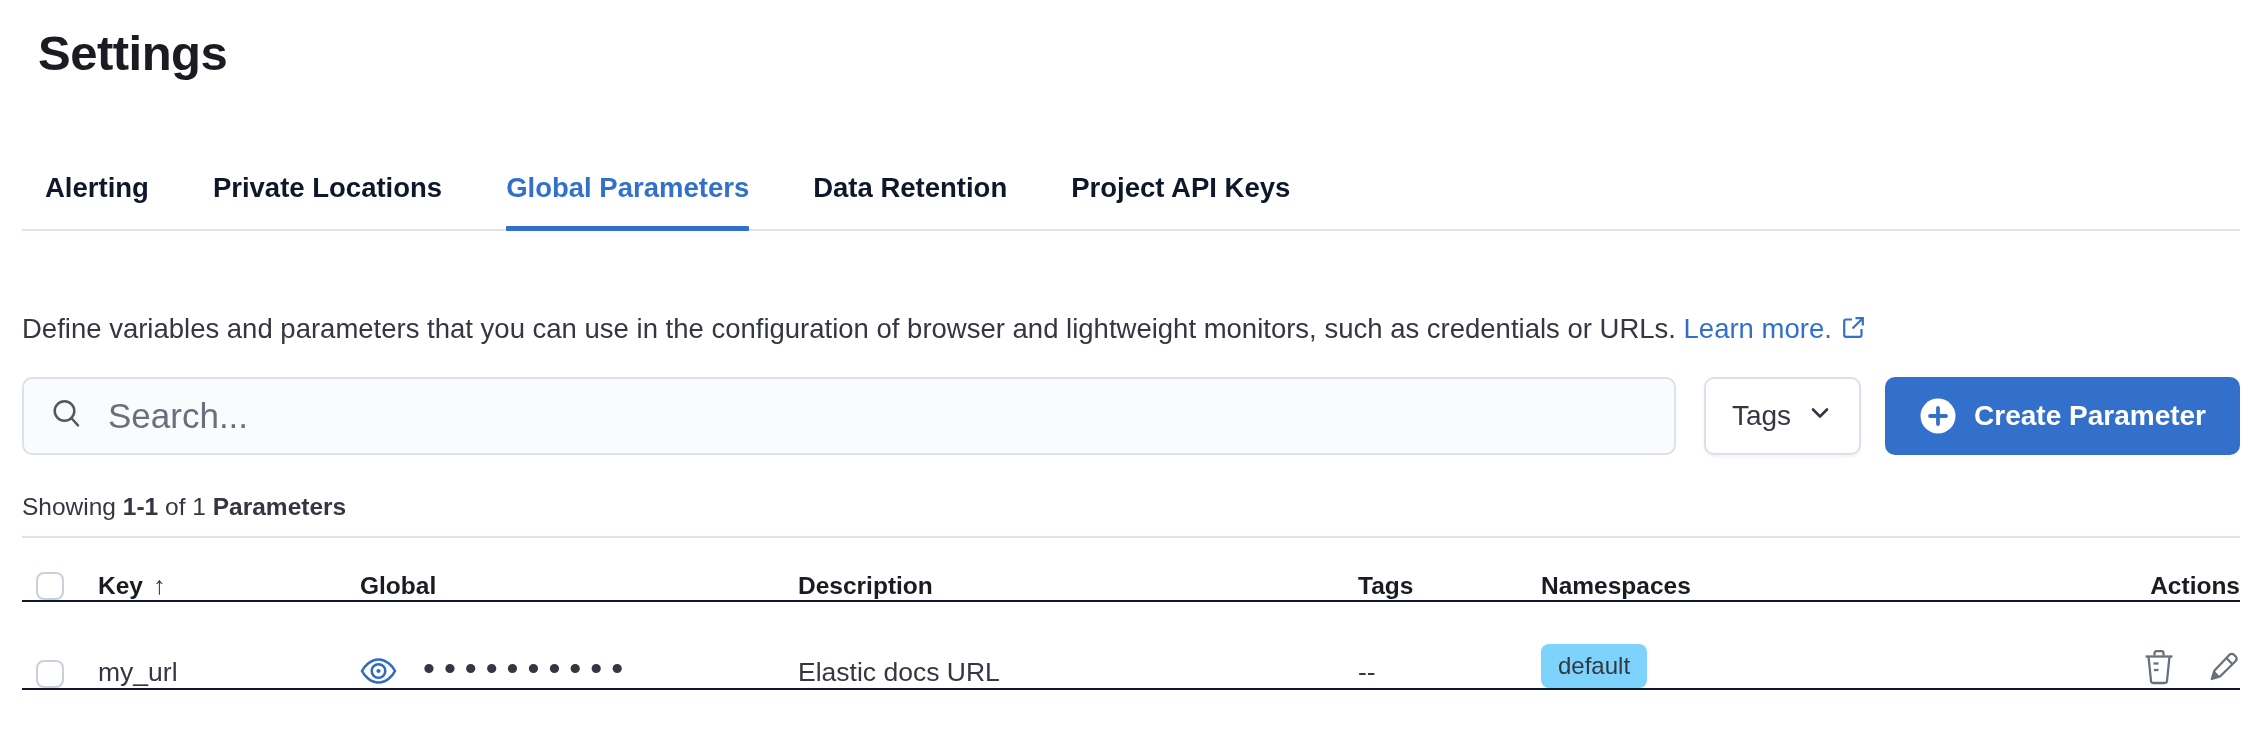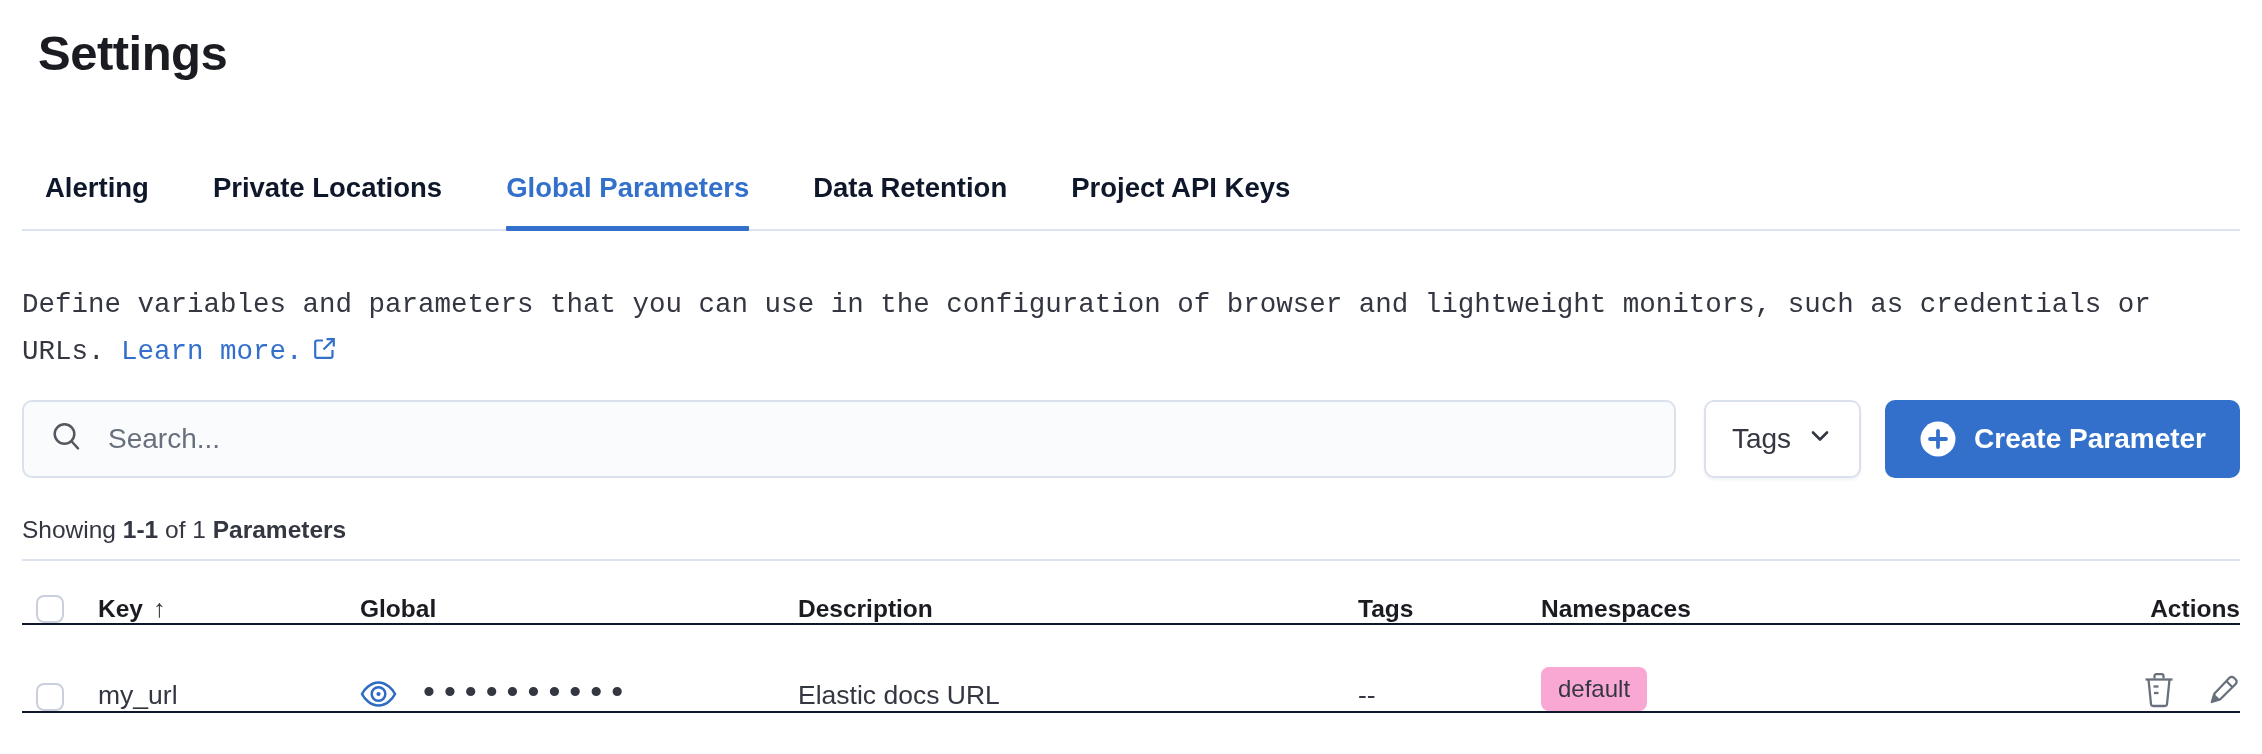--- a/index.html
+++ b/index.html
@@ -30,36 +30,36 @@
     color:#0f172a; padding-bottom:24px; white-space:nowrap;
   }
   .tab.active { color:#3370cb; }
   .tab.active::after {
     content:""; position:absolute; left:0; right:0; bottom:-2px;
     height:5px; background:#3370cb; border-radius:1px;
   }
 
   
   .description {
-    margin-top:50px; max-width:2170px;
-    font-size:27.5px; line-height:47px; color:#343741;font-family:Liberation Mono, monospace;
+    margin-top:74px; max-width:2170px;
+    font-size:27.5px; line-height:47px; color:#343741;
   }
   .learn-link { color:#3370cb; text-decoration:none; cursor:pointer; white-space:nowrap; }
   .ext-icon { display:inline-block; vertical-align:-3px; margin-left:8px; }
 
   
   .toolbar { margin-top:22px; display:flex; align-items:center; }
   .search-box {
     flex:1; height:78px;
     border:2px solid #dbe1ec; border-radius:10px; background:#fafbfd;
     display:flex; align-items:center; padding:0 26px;
   }
   .search-box input {
     flex:1; border:none; outline:none; background:transparent;
-    font-family:inherit; font-size:28px; color:#343741; margin-left:22px;
+    font-family:inherit; font-size:35px; color:#343741; margin-left:22px;
   }
   .search-box input::placeholder { color:#69707d; opacity:1; }
   .tags-btn {
     margin-left:28px; height:78px; min-width:128px; padding:0 26px;
     background:#ffffff; border:2px solid #dbe1ec; border-radius:10px;
     box-shadow:0 2px 3px rgba(23,34,52,0.06);
     display:flex; align-items:center; justify-content:center; gap:16px;
     font-size:28px; color:#343741; cursor:pointer;
   }
   .create-btn {
@@ -91,21 +91,21 @@
   .checkbox {
     width:28px; height:28px; background:#ffffff;
     border:2px solid #c9d0dc; border-radius:8px; cursor:pointer;
   }
   .sort-arrow { font-weight:400; font-size:25px; color:#343741; }
   .masked-dots {
     font-size:34px; letter-spacing:9px; line-height:1;
     color:#343741; transform:translateY(-3px);
   }
   .badge {
-    display:inline-block; background:#f9a8d4; color:#343741;
+    display:inline-block; background:#7dd3fc; color:#343741;
     font-size:24px; line-height:1; padding:10px 17px; border-radius:8px;
   }
   .icon-btn { background:none; border:none; padding:0; cursor:pointer; display:flex; align-items:center; }
 </style>
 </head>
 <body>
 
 <div class="page">
 
   <h1 class="page-title">Settings</h1>

